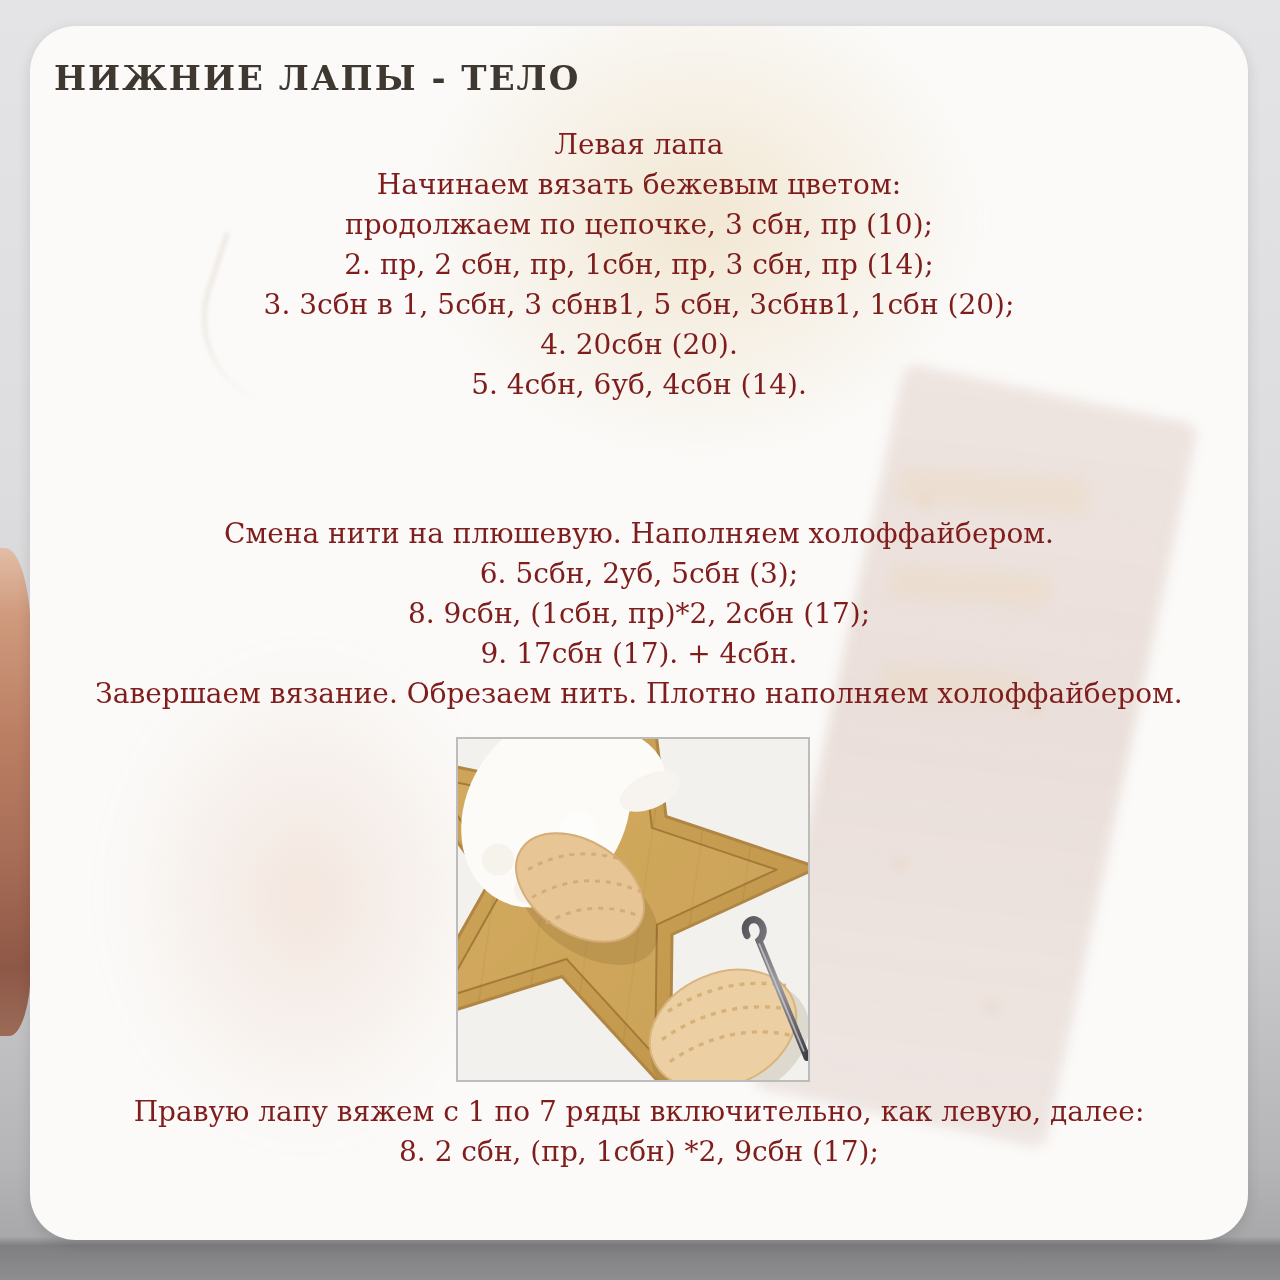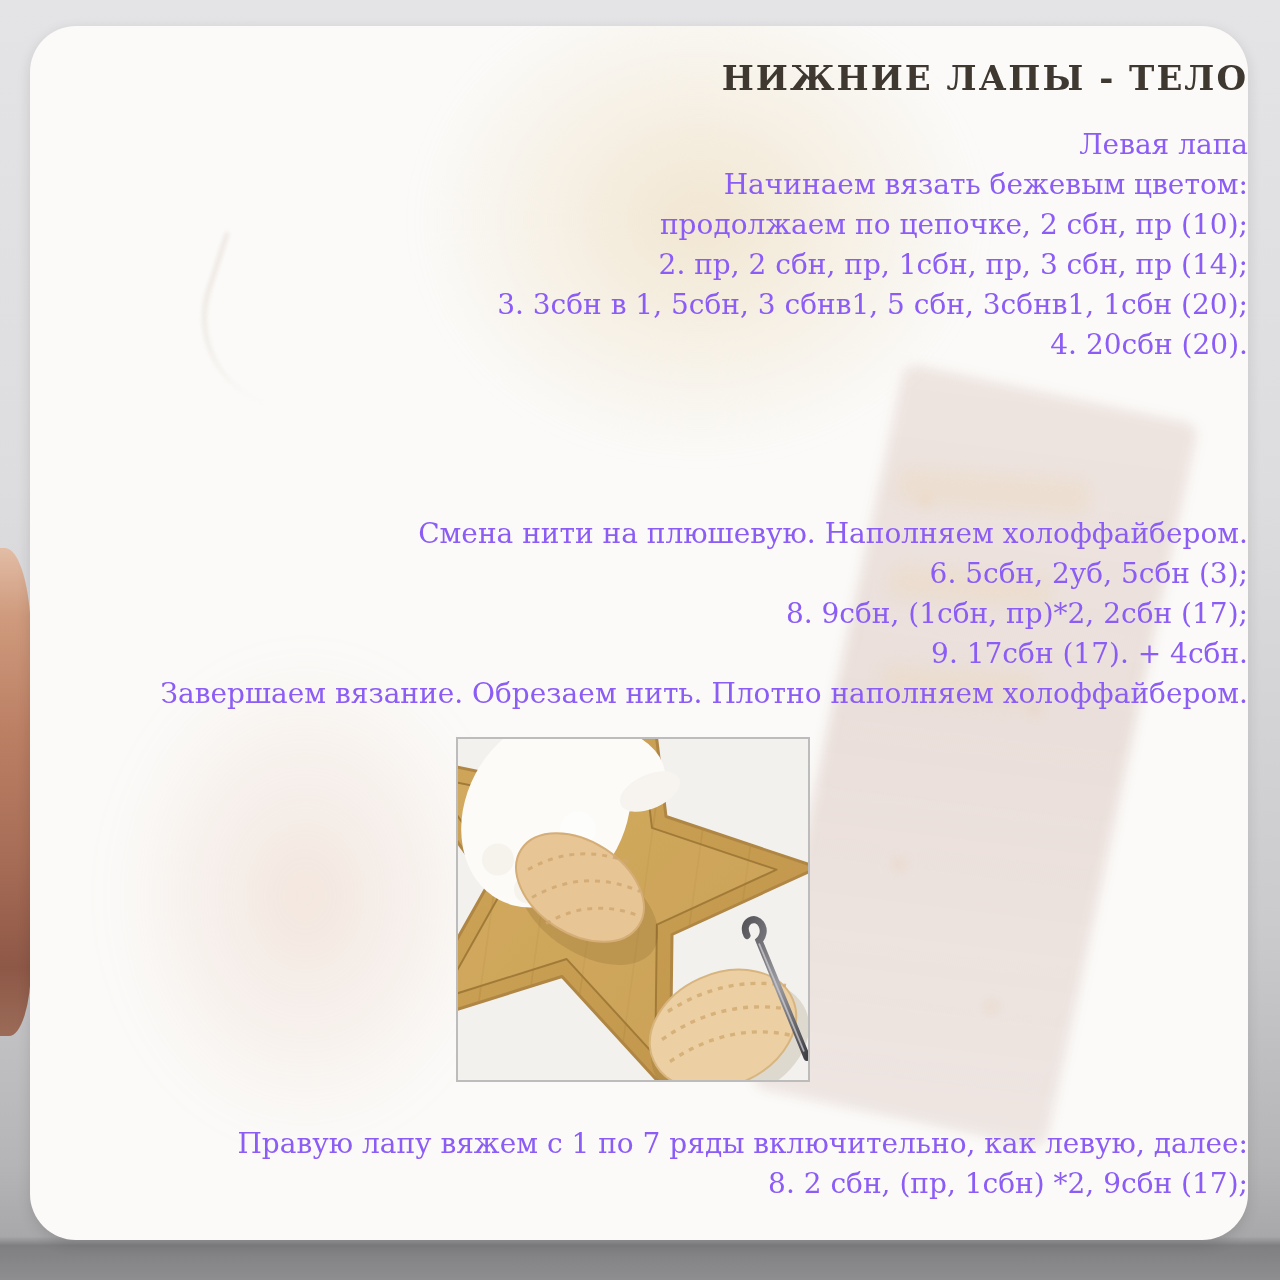--- a/index.html
+++ b/index.html
@@ -40,30 +40,30 @@
     background:radial-gradient(closest-side,rgba(222,178,156,0.28),transparent 90%);
     filter:blur(20px);
   }
   .wm-curve{
     left:170px;top:220px;width:110px;height:150px;
     border-left:3px solid rgba(190,170,150,0.35);
     border-bottom-left-radius:90px;filter:blur(2px);transform:rotate(18deg);
   }
   
   .title{
-    position:absolute;left:0;top:32px;width:100%;text-align:right;
-    font-size:34px;font-weight:600;letter-spacing:2px;color:#3e3831;
+    position:absolute;left:0;top:32px;width:100%;text-align:left;
+    font-size:34px;font-weight:600;letter-spacing:2px;color:#3e3831;padding-left:24px;
   }
   .tblock{
-    position:absolute;left:0;width:100%;text-align:right;
-    font-size:28px;line-height:40px;color:#8b5cf6;
+    position:absolute;left:0;width:100%;text-align:center;
+    font-size:28px;line-height:40px;color:#7f1d1d;
   }
   .b1{top:99px;}
   .b2{top:488px;}
-  .b3{top:1066px;margin-top:32px;}
+  .b3{top:1066px;}
   
   .photo{
     position:absolute;left:426px;top:711px;width:350px;height:341px;
     border:2px solid #bcbcbc;background:#f4f3f1;box-sizing:content-box;
   }
   .photo svg{display:block;width:100%;height:100%;}
 </style>
 </head>
 <body>
 
@@ -84,24 +84,25 @@
       <div class="band" style="left:44px;top:290px;width:150px;height:30px;transform:rotate(-8deg);"></div>
     </div>
     <div class="wm wm-bl"></div>
     <div class="wm wm-curve"></div>
 
     <div class="title">НИЖНИЕ ЛАПЫ - ТЕЛО</div>
 
     <div class="tblock b1">
       <div>Левая лапа</div>
       <div>Начинаем вязать бежевым цветом:</div>
-      <div>продолжаем по цепочке, 2 сбн, пр (10);</div>
+      <div>продолжаем по цепочке, 3 сбн, пр (10);</div>
       <div>2. пр, 2 сбн, пр, 1сбн, пр, 3 сбн, пр (14);</div>
       <div>3. 3сбн в 1, 5сбн, 3 сбнв1, 5 сбн, 3сбнв1, 1сбн (20);</div>
       <div>4. 20сбн (20).</div>
+      <div>5. 4сбн, 6уб, 4сбн (14).</div>
     </div>
 
     <div class="tblock b2">
       <div>Смена нити на плюшевую. Наполняем холоффайбером.</div>
       <div>6. 5сбн, 2уб, 5сбн (3);</div>
       <div>8. 9сбн, (1сбн, пр)*2, 2сбн (17);</div>
       <div>9. 17сбн (17). + 4сбн.</div>
       <div>Завершаем вязание. Обрезаем нить. Плотно наполняем холоффайбером.</div>
     </div>
 

